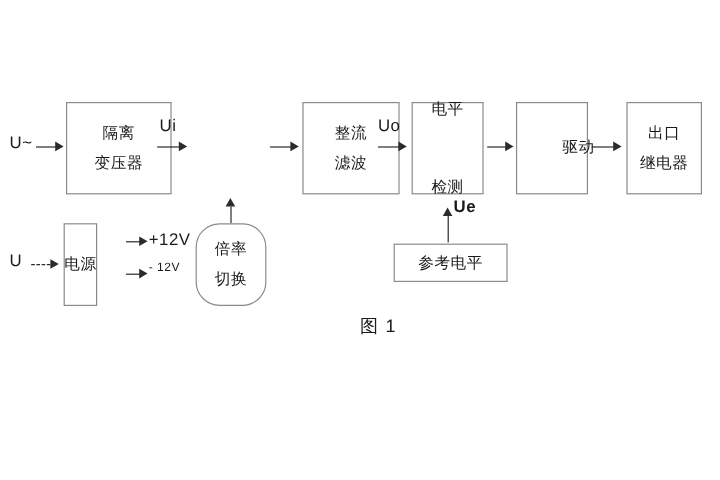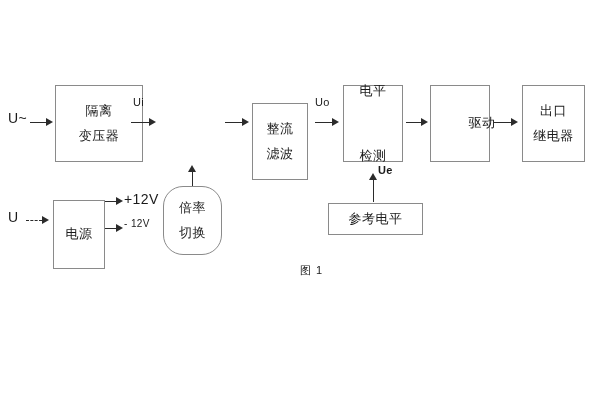--- a/index.html
+++ b/index.html
@@ -37,27 +37,27 @@
     line-height: 1.9;
     letter-spacing: 0.5px;
     color: #1a1a1a;
     white-space: nowrap;
   }
   .block .line { display: block; }
 
   
   .b-isolation    { left: 55px;  top: 85px;  width: 88px; height: 77px; }
   .b-setting      { left: 163px; top: 85px;  width: 58px; height: 77px; }
-  .b-rectifier    { left: 252px; top: 103px;  width: 56px; height: 77px; }
+  .b-rectifier    { left: 252px; top: 85px;  width: 81px; height: 77px; }
   .b-leveldetect  { left: 343px; top: 85px;  width: 60px; height: 77px; gap: 40px; }
   .b-drive        { left: 430px; top: 85px;  width: 60px; height: 77px; padding-left: 44px; }
   .b-outputrelay  { left: 522px; top: 85px;  width: 63px; height: 77px; }
 
   
-  .b-power        { left: 53px;  top: 186px; width: 52px; height: 69px; margin-top: 14px; }
+  .b-power        { left: 53px;  top: 186px; width: 28px; height: 69px; }
   .b-multiplier   { left: 163px; top: 186px; width: 59px; height: 69px; border-radius: 20px; }
   .b-reflevel     { left: 328px; top: 203px; width: 95px; height: 32px; }
 
   
   .hline {
     position: absolute;
     height: 0;
     border-top: 1.4px solid #2b2b2b;
   }
   .hline.dashed { border-top-style: dashed; }
@@ -77,38 +77,38 @@
     position: absolute;
     width: 0; height: 0;
     border-left: 4.5px solid transparent;
     border-right: 4.5px solid transparent;
     border-bottom: 7px solid #2b2b2b;
   }
 
   
   .label {
     position: absolute;
-    font-size: 11px;
+    font-size: 14px;
     color: #1a1a1a;
     white-space: nowrap;
     letter-spacing: 0.4px;
   }
   .label-u-ac   { left: 8px;   top: 110px; font-size: 14px; }
   .label-u-dc   { left: 8px;   top: 209px; font-size: 14px; }
   .label-ui     { left: 133px; top: 96px; }
   .label-uo     { left: 315px; top: 96px; }
   .label-ue     { left: 378px; top: 164px; font-weight: bold; }
   .label-p12    { left: 124px; top: 191px; font-size: 14px; }
   .label-n12    { left: 124px; top: 218px; font-size: 10px; }
 
   .figure-caption {
     position: absolute;
     left: 300px;
     top: 263px;
-    font-size: 11px;
+    font-size: 15px;
     color: #1a1a1a;
     letter-spacing: 1px;
   }
 </style>
 </head>
 <body>
 
 <div id="diagram-canvas">
 
   <div class="label label-u-ac">U~</div>

